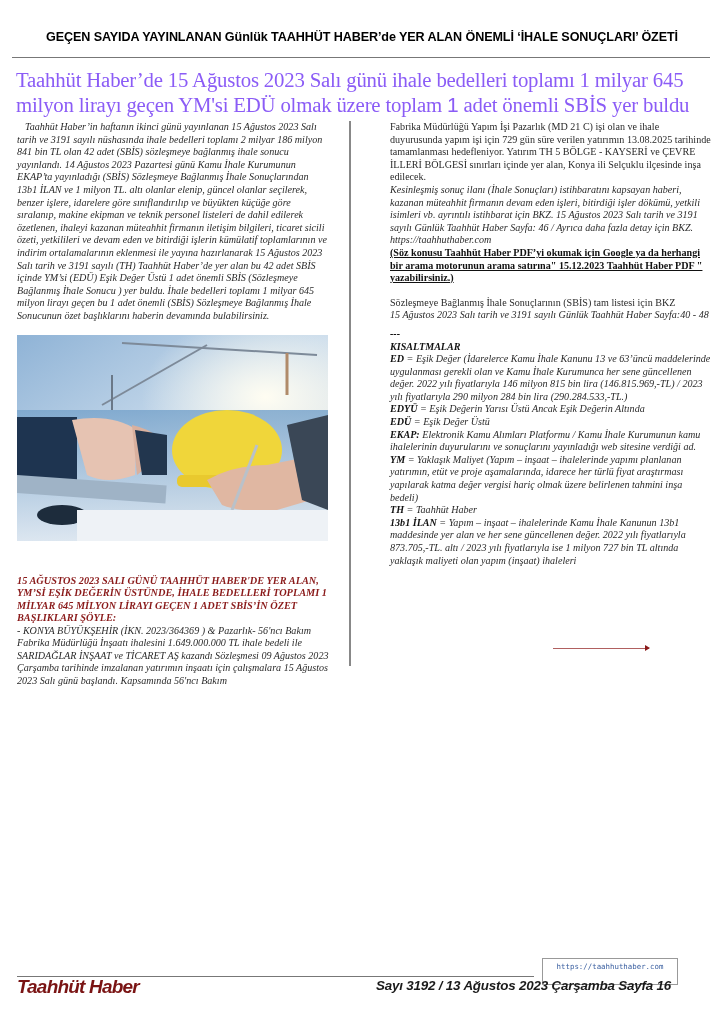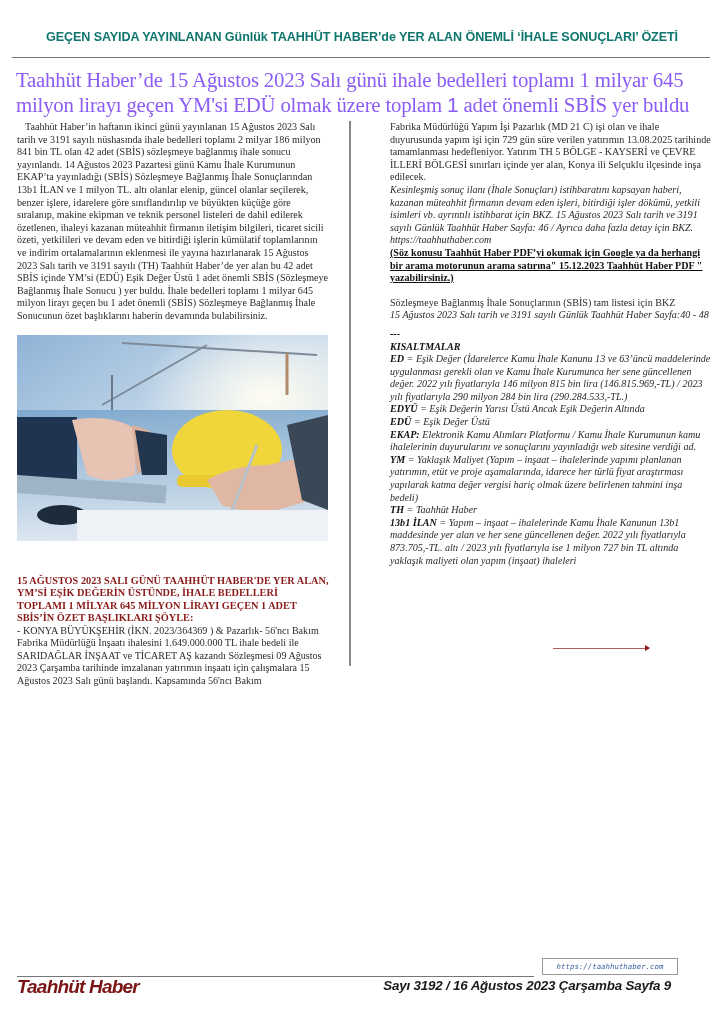--- a/index.html
+++ b/index.html
@@ -1,56 +1,56 @@
 <!DOCTYPE html>
 <html><head>
 <meta charset="utf-8">
 <style>
   html, body { margin: 0; padding: 0; background: #ffffff; }
   body { width: 724px; height: 1024px; position: relative; overflow: hidden; color: #222; }
   .top-header {
     position: absolute; left: 14px; right: 14px; top: 30px;
     font-family: "Liberation Sans", sans-serif; font-weight: bold;
-    font-size: 12.6px; letter-spacing: -0.1px; color: #0f766e; text-align: center;
+    font-size: 12.6px; letter-spacing: -0.1px; color: #000000; text-align: center;
     white-space: nowrap;
   }
   .top-rule { position: absolute; left: 12px; right: 14px; top: 57px; height: 1px; background: #777; }
   .headline {
     position: absolute; left: 16px; right: 10px; top: 67px;
     font-family: "Liberation Serif", serif; font-weight: normal;
     font-size: 20.8px; line-height: 25px; color: #8b5cf6; letter-spacing: -0.2px;
   }
   .headline .big1 { font-family: "Liberation Sans", sans-serif; font-size: 21px; }
   .col {
     position: absolute; font-family: "Liberation Serif", serif;
     font-size: 10.1px; line-height: 12.6px; color: #2a2a2a;
   }
-  .col-left { left: 17px; width: 312px; top: 121px; }
+  .col-left { left: 17px; width: 312px; top: 121px; font-style: italic; }
   .col-right { left: 390px; width: 322px; top: 121px; }
   .col p { margin: 0; }
   .indent { text-indent: 8px; }
   .divider { position: absolute; left: 349px; top: 121px; width: 2px; height: 545px; background: #888; }
   .photo {
     position: absolute; left: 17px; top: 335px; width: 311px; height: 206px; overflow: hidden;
   }
   .red-heading {
     font-family: "Liberation Serif", serif; font-weight: bold; color: #8a1a1a;
     font-size: 10.3px; line-height: 12.4px; margin: 0;
   }
   .italic { font-style: italic; }
   .underline-bold { font-weight: bold; text-decoration: underline; color: #111; }
   .gap { height: 12px; }
   .arrow-line { position: absolute; left: 553px; top: 648px; width: 96px; height: 1px; background: #b06060; }
   .arrow-head { position: absolute; left: 645px; top: 645px; width: 0; height: 0;
     border-top: 3px solid transparent; border-bottom: 3px solid transparent; border-left: 5px solid #8a1a1a; }
   .foot-rule { position: absolute; left: 17px; top: 976px; width: 517px; height: 1px; background: #777; }
   .foot-url-box {
-    position: absolute; left: 542px; top: 958px; width: 136px; height: 17px;
+    position: absolute; left: 542px; top: 958px; width: 136px; height: 27px;
     border: 1px solid #999; box-sizing: border-box;
-    font-family: "DejaVu Sans Mono", monospace; font-style: italic; font-size: 7.4px;
+    font-family: "DejaVu Sans Mono", monospace; font-size: 7.4px;
     color: #3a5fa0; text-align: center; line-height: 15px;
   }
   .foot-logo {
     position: absolute; left: 17px; top: 976px;
     font-family: "Liberation Sans", sans-serif; font-weight: bold; font-style: italic;
     font-size: 19px; color: #7a1414; letter-spacing: -0.8px;
   }
   .foot-issue {
     position: absolute; right: 53px; top: 978px;
     font-family: "Liberation Sans", sans-serif; font-weight: bold; font-style: italic;
@@ -138,13 +138,13 @@
     <p class="italic"><span class="kw">13b1 İLAN</span><span> = </span><span>Yapım – inşaat – ihalelerinde Kamu İhale Kanunun 13b1 maddesinde yer alan ve her sene güncellenen değer. 2022 yılı fiyatlarıyla 873.705,-TL. altı / 2023 yılı fiyatlarıyla ise 1 milyon 727 bin TL altında yaklaşık maliyeti olan yapım (inşaat) ihaleleri</span></p>
   </div>
 </div>
 
 <div class="arrow-line"></div>
 <div class="arrow-head"></div>
 
 <div class="foot-rule"></div>
 <div class="foot-url-box">https://taahhuthaber.com</div>
 <div class="foot-logo">Taahhüt Haber</div>
-<div class="foot-issue">Sayı 3192 / 16 Ağustos 2023 Çarşamba Sayfa 9</div>
+<div class="foot-issue">Sayı 3192 / 13 Ağustos 2023 Çarşamba Sayfa 16</div>
 
 </body></html>

